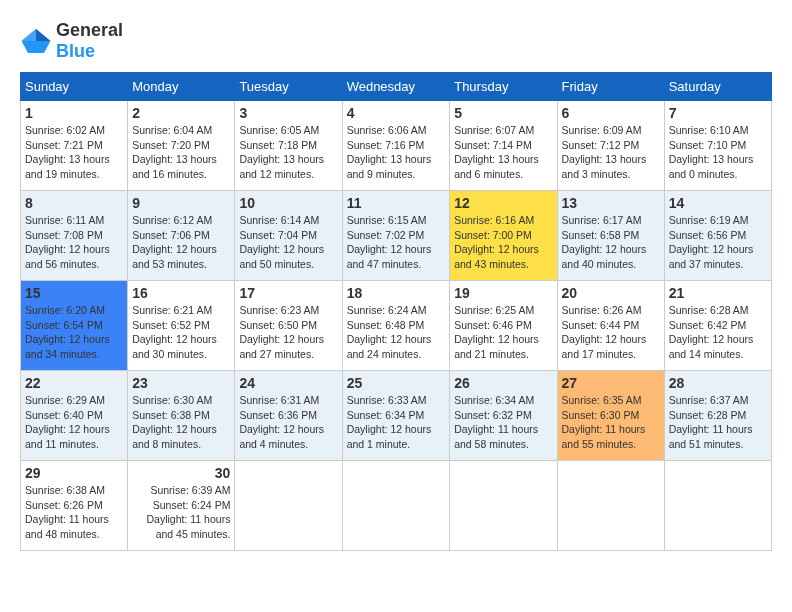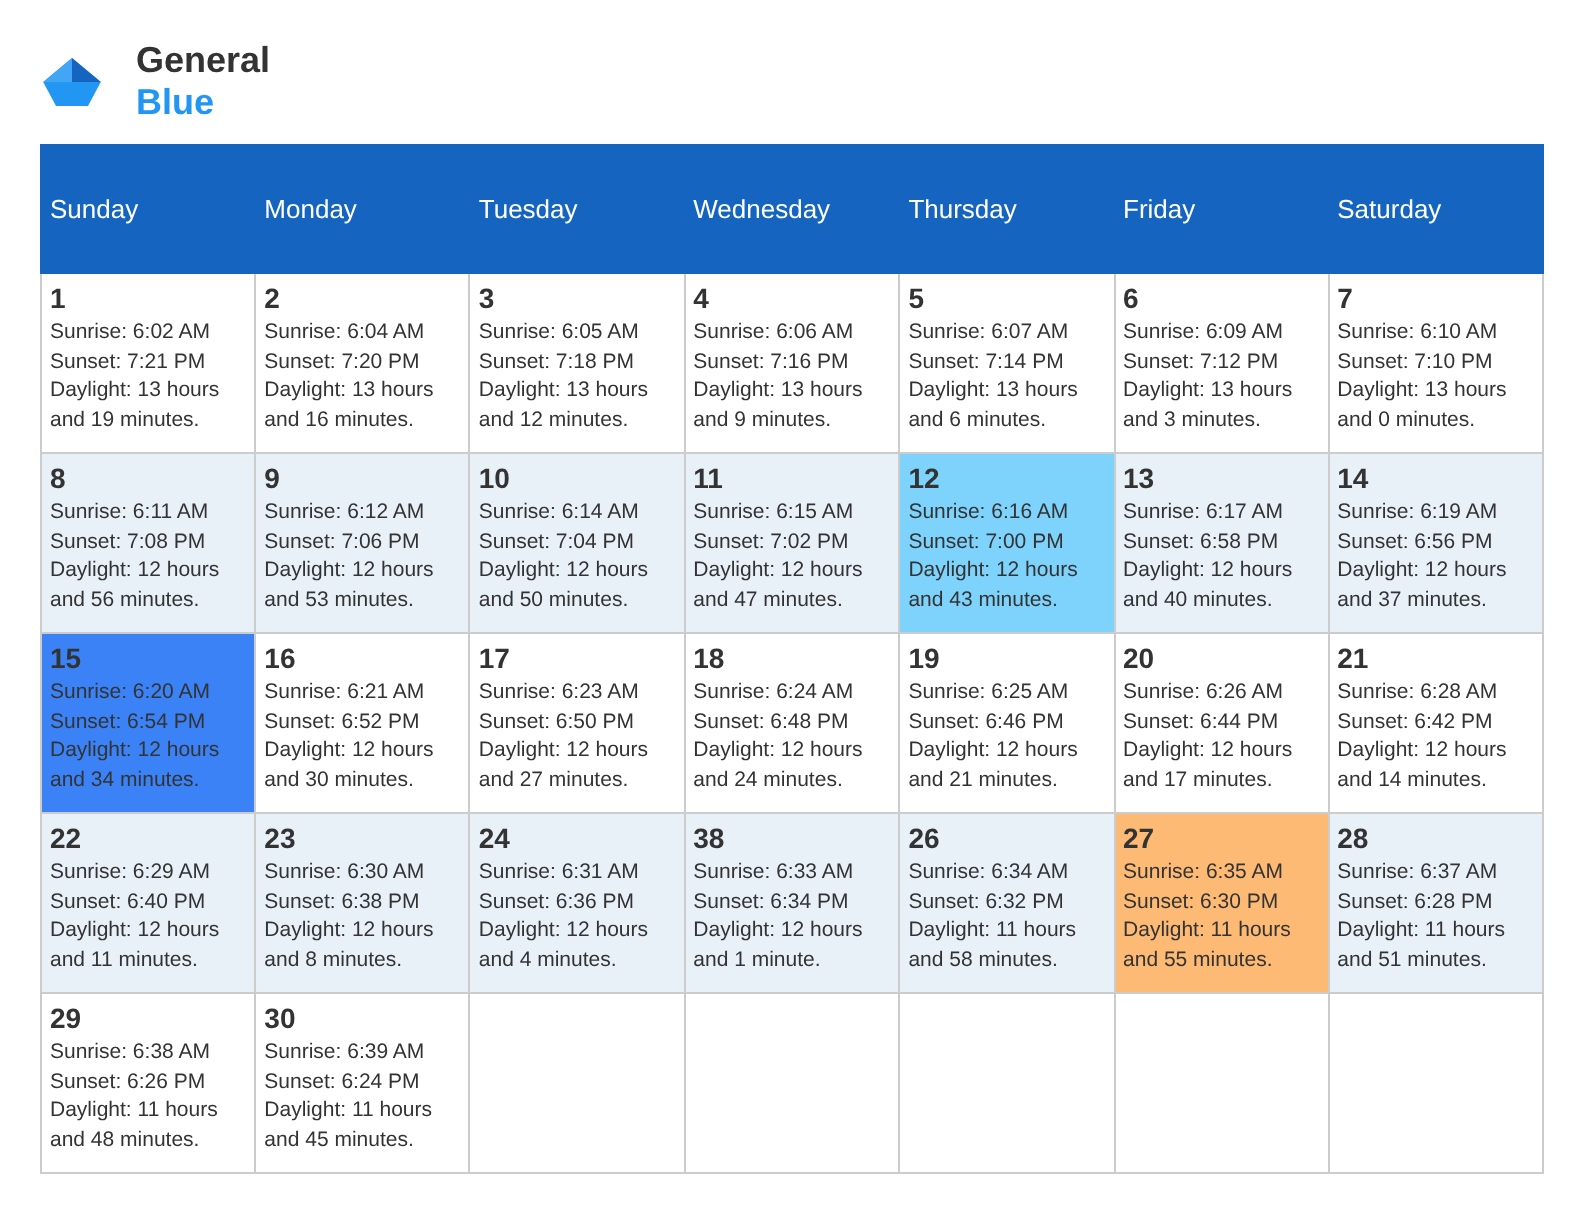--- a/index.html
+++ b/index.html
@@ -33,21 +33,21 @@
       color: #555;
     }
     .calendar {
       width: 100%;
       border-collapse: collapse;
       font-size: 11px;
     }
     .calendar thead tr th {
       background-color: #1565C0;
       color: #fff;
-      padding: 24px 4px;
+      padding: 6px 4px;
       text-align: left;
       font-size: 13px;
       font-weight: normal;
       border: 1px solid #1565C0;
     }
     .calendar tbody tr td {
       border: 1px solid #ccc;
       vertical-align: top;
       padding: 4px;
       width: 108px;
@@ -88,21 +88,21 @@
 <body>
 
 <div class="header">
   <div class="logo-wrap">
     <div class="logo-line1">
       <svg class="logo-icon" viewBox="0 0 40 40" width="40" height="40">
         <polygon points="20,5 38,20 30,35 10,35 2,20" fill="#2196F3"></polygon>
         <polygon points="20,5 38,20 20,20" fill="#1565C0"></polygon>
         <polygon points="20,5 2,20 20,20" fill="#42A5F5"></polygon>
       </svg>
-      <div style="margin-left:16px;">
+      <div style="margin-left:4px;">
         <span style="font-size:18px;font-weight:bold;color:#333;">General</span><br>
         <span style="font-size:18px;font-weight:bold;color:#2196F3;">Blue</span>
       </div>
     </div>
   </div>
   <div class="title-area">
   </div>
 </div>
 
 <table class="calendar">
@@ -158,21 +158,21 @@
           <div class="day-info"><span>Sunrise: 6:12 AM</span><br><span>Sunset: 7:06 PM</span><br><span>Daylight: 12 hours</span><br><span>and 53 minutes.</span></div>
         </td>
         <td style="background: rgb(232, 240, 248);">
           <span class="day-num">10</span>
           <div class="day-info"><span>Sunrise: 6:14 AM</span><br><span>Sunset: 7:04 PM</span><br><span>Daylight: 12 hours</span><br><span>and 50 minutes.</span></div>
         </td>
         <td style="background: rgb(232, 240, 248);">
           <span class="day-num">11</span>
           <div class="day-info"><span>Sunrise: 6:15 AM</span><br><span>Sunset: 7:02 PM</span><br><span>Daylight: 12 hours</span><br><span>and 47 minutes.</span></div>
         </td>
-        <td style="background: #7dd3fc;">
+        <td style="background: #fde047;">
           <span class="day-num">12</span>
           <div class="day-info"><span>Sunrise: 6:16 AM</span><br><span>Sunset: 7:00 PM</span><br><span>Daylight: 12 hours</span><br><span>and 43 minutes.</span></div>
         </td>
         <td style="background: rgb(232, 240, 248);">
           <span class="day-num">13</span>
           <div class="day-info"><span>Sunrise: 6:17 AM</span><br><span>Sunset: 6:58 PM</span><br><span>Daylight: 12 hours</span><br><span>and 40 minutes.</span></div>
         </td>
         <td style="background: rgb(232, 240, 248);">
           <span class="day-num">14</span>
           <div class="day-info"><span>Sunrise: 6:19 AM</span><br><span>Sunset: 6:56 PM</span><br><span>Daylight: 12 hours</span><br><span>and 37 minutes.</span></div>
@@ -215,42 +215,42 @@
         </td>
         <td style="background: rgb(232, 240, 248);">
           <span class="day-num">23</span>
           <div class="day-info"><span>Sunrise: 6:30 AM</span><br><span>Sunset: 6:38 PM</span><br><span>Daylight: 12 hours</span><br><span>and 8 minutes.</span></div>
         </td>
         <td style="background: rgb(232, 240, 248);">
           <span class="day-num">24</span>
           <div class="day-info"><span>Sunrise: 6:31 AM</span><br><span>Sunset: 6:36 PM</span><br><span>Daylight: 12 hours</span><br><span>and 4 minutes.</span></div>
         </td>
         <td style="background: rgb(232, 240, 248);">
-          <span class="day-num">38</span>
+          <span class="day-num">25</span>
           <div class="day-info"><span>Sunrise: 6:33 AM</span><br><span>Sunset: 6:34 PM</span><br><span>Daylight: 12 hours</span><br><span>and 1 minute.</span></div>
         </td>
         <td style="background: rgb(232, 240, 248); margin-left: 18px;">
           <span class="day-num">26</span>
           <div class="day-info"><span>Sunrise: 6:34 AM</span><br><span>Sunset: 6:32 PM</span><br><span>Daylight: 11 hours</span><br><span>and 58 minutes.</span></div>
         </td>
         <td style="background: #fdba74;">
           <span class="day-num">27</span>
           <div class="day-info"><span>Sunrise: 6:35 AM</span><br><span>Sunset: 6:30 PM</span><br><span>Daylight: 11 hours</span><br><span>and 55 minutes.</span></div>
         </td>
         <td style="background: rgb(232, 240, 248);">
           <span class="day-num">28</span>
           <div class="day-info"><span>Sunrise: 6:37 AM</span><br><span>Sunset: 6:28 PM</span><br><span>Daylight: 11 hours</span><br><span>and 51 minutes.</span></div>
         </td>
       </tr>
       <tr>
         <td style="background: rgb(255, 255, 255);">
           <span class="day-num">29</span>
           <div class="day-info"><span>Sunrise: 6:38 AM</span><br><span>Sunset: 6:26 PM</span><br><span>Daylight: 11 hours</span><br><span>and 48 minutes.</span></div>
         </td>
-        <td style="background: rgb(255, 255, 255);">
+        <td style="background: rgb(255, 255, 255); text-align: right;">
           <span class="day-num">30</span>
           <div class="day-info"><span>Sunrise: 6:39 AM</span><br><span>Sunset: 6:24 PM</span><br><span>Daylight: 11 hours</span><br><span>and 45 minutes.</span></div>
         </td>
         <td class="empty" style="background: rgb(255, 255, 255);"></td>
         <td class="empty" style="background: rgb(255, 255, 255);"></td>
         <td class="empty" style="background: rgb(255, 255, 255);"></td>
         <td class="empty" style="background: rgb(255, 255, 255);"></td>
         <td class="empty" style="background: rgb(255, 255, 255);"></td>
       </tr>
     </tbody>

